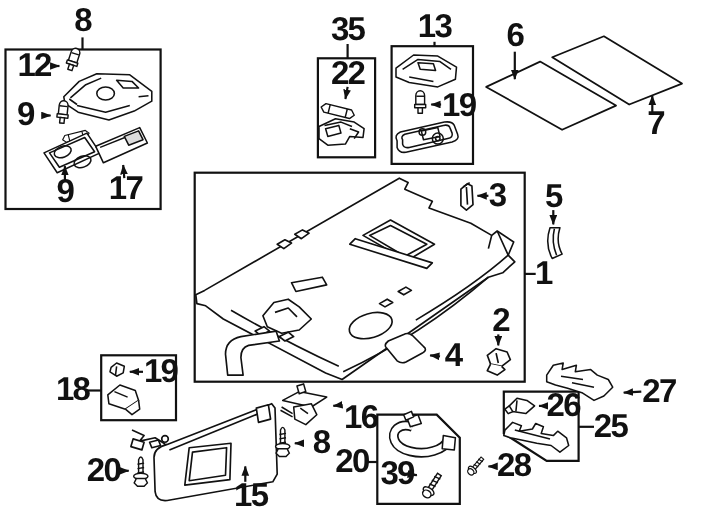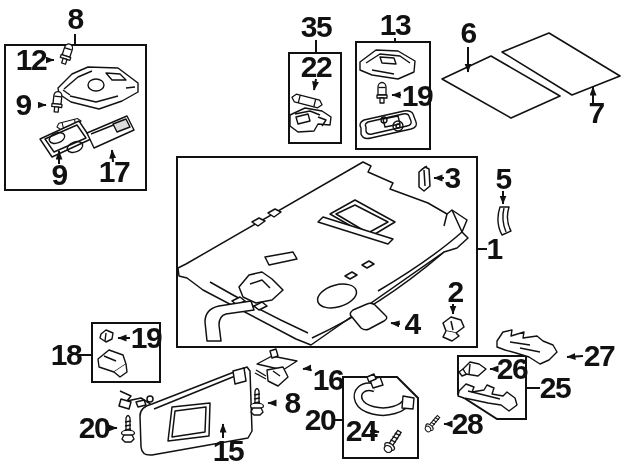--- a/index.html
+++ b/index.html
@@ -283,18 +283,18 @@
   <div class="callout" style="left:417px;top:96px">19</div>
   <div class="callout" style="left:228px;top:451px">15</div>
   <div class="callout" style="left:328px;top:380px">16</div>
   <div class="callout" style="left:292px;top:403px">8</div>
   <div class="callout" style="left:66px;top:355px">18</div>
   <div class="callout" style="left:146px;top:338px">19</div>
   <div class="callout" style="left:94px;top:428px">20</div>
   <div class="callout" style="left:316px;top:27px">35</div>
   <div class="callout" style="left:316px;top:67px">22</div>
   <div class="callout" style="left:320px;top:420px">20</div>
-  <div class="callout" style="left:361px;top:431px">24</div>
+  <div class="callout" style="left:361px;top:431px">39</div>
   <div class="callout" style="left:555px;top:388px">25</div>
   <div class="callout" style="left:512px;top:369px">26</div>
   <div class="callout" style="left:599px;top:356px">27</div>
   <div class="callout" style="left:467px;top:424px">28</div>
 </div>
 
 </body></html>

